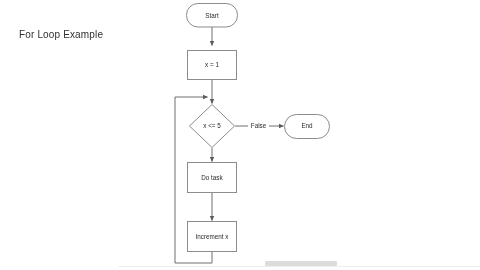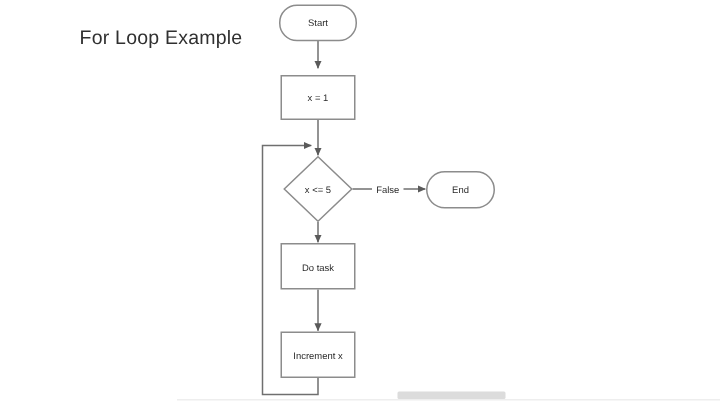--- a/index.html
+++ b/index.html
@@ -16,26 +16,25 @@
   }
   #canvas {
     position: absolute;
     left: 0; top: 0;
     width: 480px;
     height: 270px;
   }
   #page-title {
     position: absolute;
     left: 19px;
-    top: 17px;
-    font-size: 13px;
+    top: 29px;
+    font-size: 10px;
     color: #303030;
     letter-spacing: 0.15px;
     white-space: nowrap;
-    margin-left: 34px;
   }
   svg text {
     font-family: "Liberation Sans", sans-serif;
     fill: #2a2a2a;
   }
   .node-label { font-size: 6.3px; }
   .edge-label { font-size: 6.3px; }
   .shape {
     fill: #ffffff;
     stroke: #8c8c8c;

